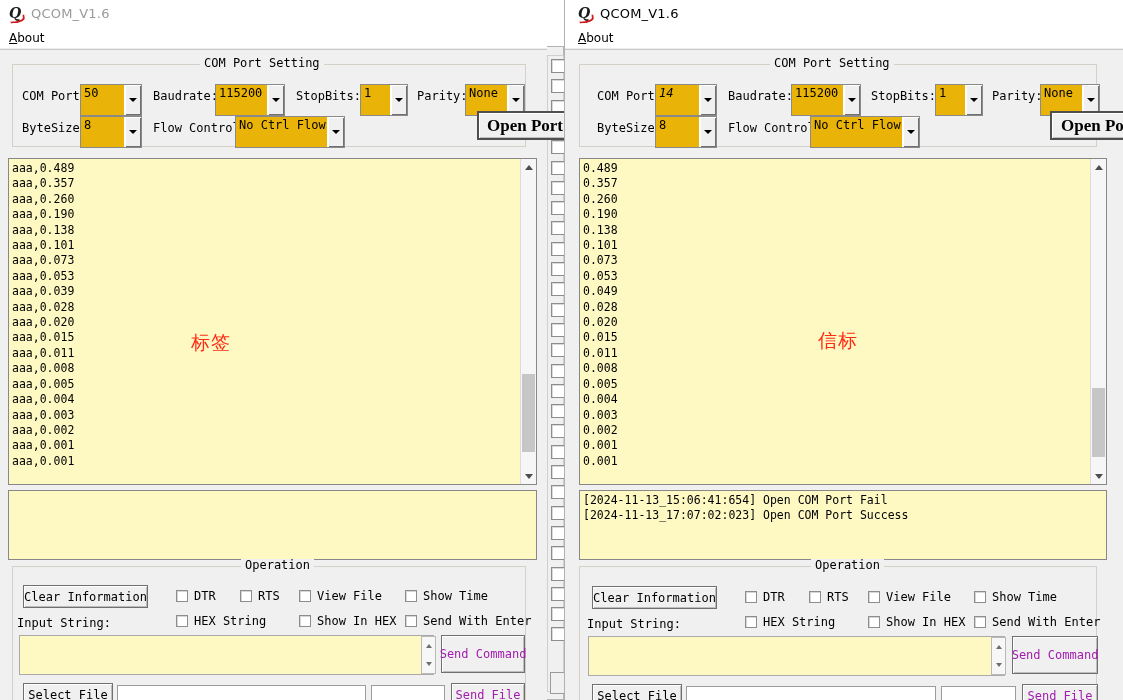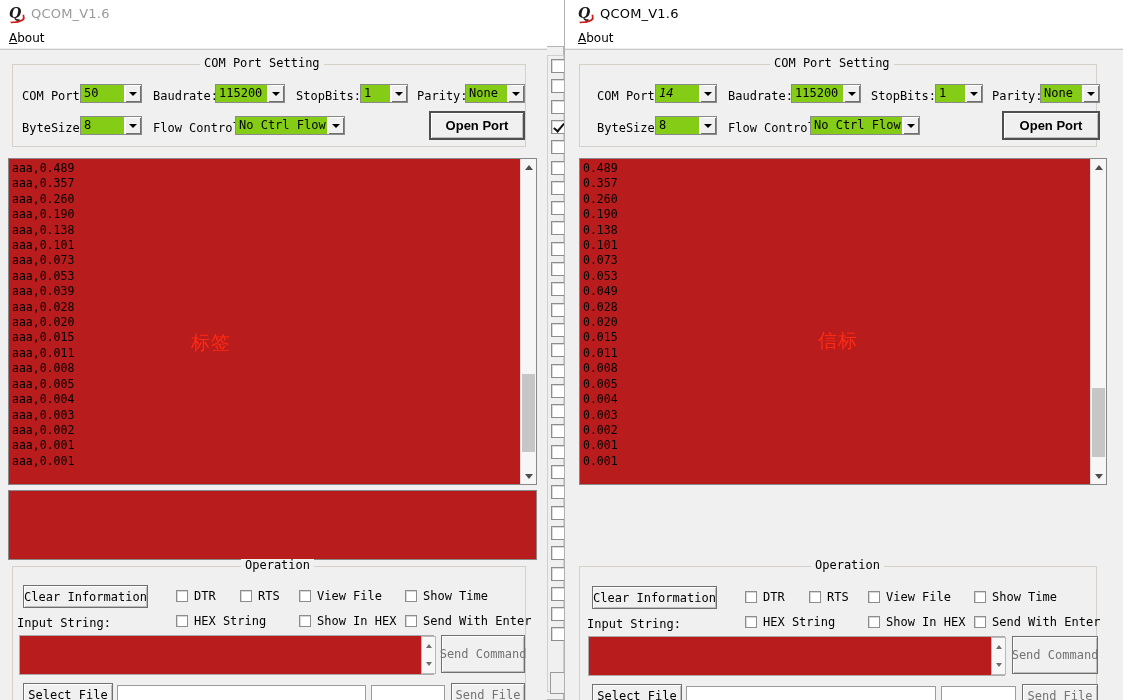--- a/index.html
+++ b/index.html
@@ -93,22 +93,22 @@
   label.fld{
     position:absolute;
     font-size:12px;
     white-space:nowrap;
     line-height:14px;
   }
 
   
   .combo{
     position:absolute;
-    height:19px;
-    background:#84cc16;
+    height:32px;
+    background:#eab308;
     border:1px solid #8a8a8a;
     box-sizing:border-box;
     display:flex;align-items:stretch;
     font-size:12px;
   }
   .combo .val{
     flex:1;
     padding-left:3px;
     line-height:17px;
     overflow:hidden;white-space:nowrap;
@@ -136,31 +136,32 @@
     background:#f0f0f0;
     border:1px solid #707070;
     box-shadow:inset 1px 1px 0 #ffffff, inset -1px -1px 0 #bdbdbd;
     box-sizing:border-box;
     display:flex;align-items:center;justify-content:center;
     font-size:12px;
     color:#000;
     white-space:nowrap;
   }
   .btn.strong{
-    font-family:Liberation Sans, sans-serif;
+    font-family:Liberation Serif, serif;
     font-weight:bold;
-    font-size:13px;
+    font-size:17px;
     border:2px solid #4f4f4f;
-  }
-  .btn.disabled{color:#737373;}
+    margin-left:48px;
+  }
+  .btn.disabled{color:#a21caf;}
 
   
   .textbox{
     position:absolute;
-    background:#b91c1c;
+    background:#fef9c3;
     border:1px solid #888;
     box-sizing:border-box;
     overflow:hidden;
   }
   .textbox .inner{
     position:absolute;
     left:3px;top:2px;right:0;bottom:0;
     font-size:11.5px;
     line-height:15.4px;
     white-space:pre;
@@ -568,20 +569,24 @@
         <div class="arr up">
             <i></i>
           </div>
         <div class="thumb" style="top:229px;height:69px;"></div>
         <div class="arr dn">
             <i></i>
           </div>
       </div>
     </div>
 
+    <div class="textbox" style="left:14px;top:440px;width:528px;height:70px;">
+      <div class="inner">[2024-11-13_15:06:41:654] Open COM Port Fail
+[2024-11-13_17:07:02:023] Open COM Port Success</div>
+    </div>
 
     <div class="redlabel" style="left:253px;top:278px;">信标</div>
 
     <div class="group" style="left:14px;top:516px;width:516px;height:135px;">
       <span class="legend" style="left:231px;">Operation</span>
 
       <div class="btn" style="left:12px;top:19px;width:125px;height:23px;">Clear Information</div>
 
       <label class="fld" style="left:7px;top:50px;">Input String:</label>
 

